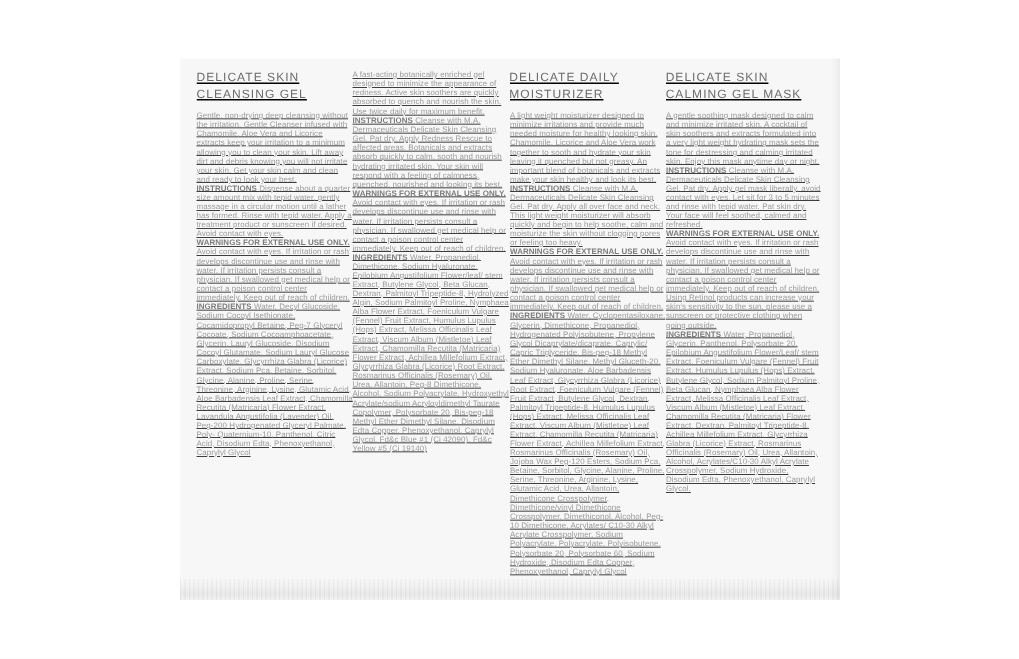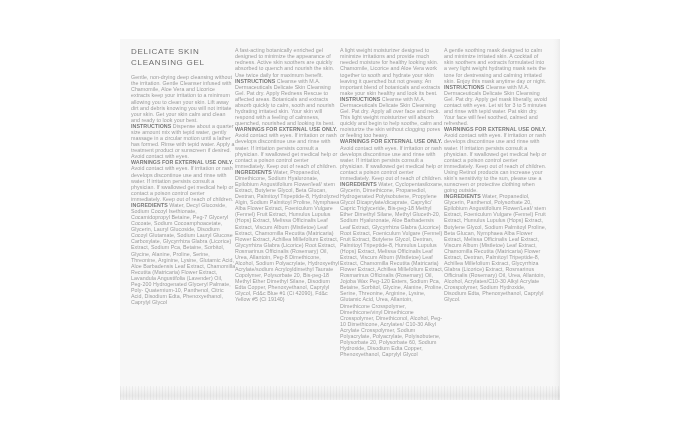--- a/index.html
+++ b/index.html
@@ -48,20 +48,21 @@
         rgba(130,130,130,0) 0%, rgba(130,130,130,0.05) 35%,
         rgba(120,120,120,0.11) 70%, rgba(200,200,200,0.10) 100%);
     pointer-events: none;
   }
   .columns {
     position: absolute;
     left: 0; top: 0; right: 0; bottom: 0;
     padding: 8px 12px 0 11px;
     display: grid;
     grid-template-columns: repeat(4, 1fr);
+    text-decoration: underline;
   }
   .product-col { overflow: visible; min-width: 0; }
   .title {
     margin: 0 0 3px 0;
     height: 24px;
     font-size: 8px;
     line-height: 10.6px;
     letter-spacing: 0.7px;
     font-weight: 400;
     color: #6b6b6b;
@@ -103,29 +104,31 @@
       <section class="product-col">
         <div class="colbody">
           <p><span>A fast-acting botanically enriched gel designed to minimize the appearance of redness. Active skin soothers are quickly absorbed to quench and nourish the skin. Use twice daily for maximum benefit.</span></p>
           <p><span class="lbl">INSTRUCTIONS</span> <span>Cleanse with M.A. Dermaceuticals Delicate Skin Cleansing Gel. Pat dry. Apply Redness Rescue to affected areas. Botanicals and extracts absorb quickly to calm, sooth and nourish hydrating irritated skin. Your skin will respond with a feeling of calmness, quenched, nourished and looking its best.</span></p>
           <p><span class="lbl">WARNINGS FOR EXTERNAL USE ONLY.</span> <span>Avoid contact with eyes. If irritation or rash develops discontinue use and rinse with water. If irritation persists consult a physician. If swallowed get medical help or contact a poison control center immediately. Keep out of reach of children.</span></p>
           <p><span class="lbl">INGREDIENTS</span> <span>Water, Propanediol, Dimethicone, Sodium Hyaluronate, Epilobium Angustifolium Flower/leaf/ stem Extract, Butylene Glycol, Beta Glucan, Dextran, Palmitoyl Tripeptide-8, Hydrolyzed Algin, Sodium Palmitoyl Proline, Nymphaea Alba Flower Extract, Foeniculum Vulgare (Fennel) Fruit Extract, Humulus Lupulus (Hops) Extract, Melissa Officinalis Leaf Extract, Viscum Album (Mistletoe) Leaf Extract, Chamomilla Recutita (Matricaria) Flower Extract, Achillea Millefolium Extract, Glycyrrhiza Glabra (Licorice) Root Extract, Rosmarinus Officinalis (Rosemary) Oil, Urea, Allantoin, Peg-8 Dimethicone, Alcohol, Sodium Polyacrylate, Hydroxyethyl Acrylate/sodium Acryloyldimethyl Taurate Copolymer, Polysorbate 20, Bis-peg-18 Methyl Ether Dimethyl Silane, Disodium Edta Copper, Phenoxyethanol, Caprylyl Glycol, Fd&amp;c Blue #1 (Ci 42090), Fd&amp;c Yellow #5 (Ci 19140)</span></p>
         </div>
       </section>
 
       <section class="product-col">
+        <h2 class="title">DELICATE DAILY MOISTURIZER</h2>
         <div class="colbody">
           <p><span>A light weight moisturizer designed to minimize irritations and provide much needed moisture for healthy looking skin. Chamomile, Licorice and Aloe Vera work together to sooth and hydrate your skin leaving it quenched but not greasy. An important blend of botanicals and extracts make your skin healthy and look its best.</span></p>
           <p><span class="lbl">INSTRUCTIONS</span> <span>Cleanse with M.A. Dermaceuticals Delicate Skin Cleansing Gel. Pat dry. Apply all over face and neck. This light weight moisturizer will absorb quickly and begin to help soothe, calm and moisturize the skin without clogging pores or feeling too heavy.</span></p>
           <p><span class="lbl">WARNINGS FOR EXTERNAL USE ONLY.</span> <span>Avoid contact with eyes. If irritation or rash develops discontinue use and rinse with water. If irritation persists consult a physician. If swallowed get medical help or contact a poison control center immediately. Keep out of reach of children.</span></p>
           <p><span class="lbl">INGREDIENTS</span> <span>Water, Cyclopentasiloxane, Glycerin, Dimethicone, Propanediol, Hydrogenated Polyisobutene, Propylene Glycol Dicaprylate/dicaprate, Caprylic/ Capric Triglyceride, Bis-peg-18 Methyl Ether Dimethyl Silane, Methyl Gluceth-20, Sodium Hyaluronate, Aloe Barbadensis Leaf Extract, Glycyrrhiza Glabra (Licorice) Root Extract, Foeniculum Vulgare (Fennel) Fruit Extract, Butylene Glycol, Dextran, Palmitoyl Tripeptide-8, Humulus Lupulus (Hops) Extract, Melissa Officinalis Leaf Extract, Viscum Album (Mistletoe) Leaf Extract, Chamomilla Recutita (Matricaria) Flower Extract, Achillea Millefolium Extract, Rosmarinus Officinalis (Rosemary) Oil, Jojoba Wax Peg-120 Esters, Sodium Pca, Betaine, Sorbitol, Glycine, Alanine, Proline, Serine, Threonine, Arginine, Lysine, Glutamic Acid, Urea, Allantoin, Dimethicone Crosspolymer, Dimethicone/vinyl Dimethicone Crosspolymer, Dimethiconol, Alcohol, Peg-10 Dimethicone, Acrylates/ C10-30 Alkyl Acrylate Crosspolymer, Sodium Polyacrylate, Polyacrylate, Polyisobutene, Polysorbate 20, Polysorbate 60, Sodium Hydroxide, Disodium Edta Copper, Phenoxyethanol, Caprylyl Glycol</span></p>
         </div>
       </section>
 
       <section class="product-col">
+        <h2 class="title">DELICATE SKIN CALMING GEL MASK</h2>
         <div class="colbody">
           <p><span>A gentle soothing mask designed to calm and minimize irritated skin. A cocktail of skin soothers and extracts formulated into a very light weight hydrating mask sets the tone for destressing and calming irritated skin. Enjoy this mask anytime day or night.</span></p>
           <p><span class="lbl">INSTRUCTIONS</span> <span>Cleanse with M.A. Dermaceuticals Delicate Skin Cleansing Gel. Pat dry. Apply gel mask liberally, avoid contact with eyes. Let sit for 3 to 5 minutes and rinse with tepid water. Pat skin dry. Your face will feel soothed, calmed and refreshed.</span></p>
           <p><span class="lbl">WARNINGS FOR EXTERNAL USE ONLY.</span> <span>Avoid contact with eyes. If irritation or rash develops discontinue use and rinse with water. If irritation persists consult a physician. If swallowed get medical help or contact a poison control center immediately. Keep out of reach of children. Using Retinol products can increase your skin's sensitivity to the sun, please use a sunscreen or protective clothing when going outside.</span></p>
           <p><span class="lbl">INGREDIENTS</span> <span>Water, Propanediol, Glycerin, Panthenol, Polysorbate 20, Epilobium Angustifolium Flower/Leaf/ stem Extract, Foeniculum Vulgare (Fennel) Fruit Extract, Humulus Lupulus (Hops) Extract, Butylene Glycol, Sodium Palmitoyl Proline, Beta Glucan, Nymphaea Alba Flower Extract, Melissa Officinalis Leaf Extract, Viscum Album (Mistletoe) Leaf Extract, Chamomilla Recutita (Matricaria) Flower Extract, Dextran, Palmitoyl Tripeptide-8, Achillea Millefolium Extract, Glycyrrhiza Glabra (Licorice) Extract, Rosmarinus Officinalis (Rosemary) Oil, Urea, Allantoin, Alcohol, Acrylates/C10-30 Alkyl Acrylate Crosspolymer, Sodium Hydroxide, Disodium Edta, Phenoxyethanol, Caprylyl Glycol.</span></p>
         </div>
       </section>
 
     </div>
     <div class="edge-right"></div>

